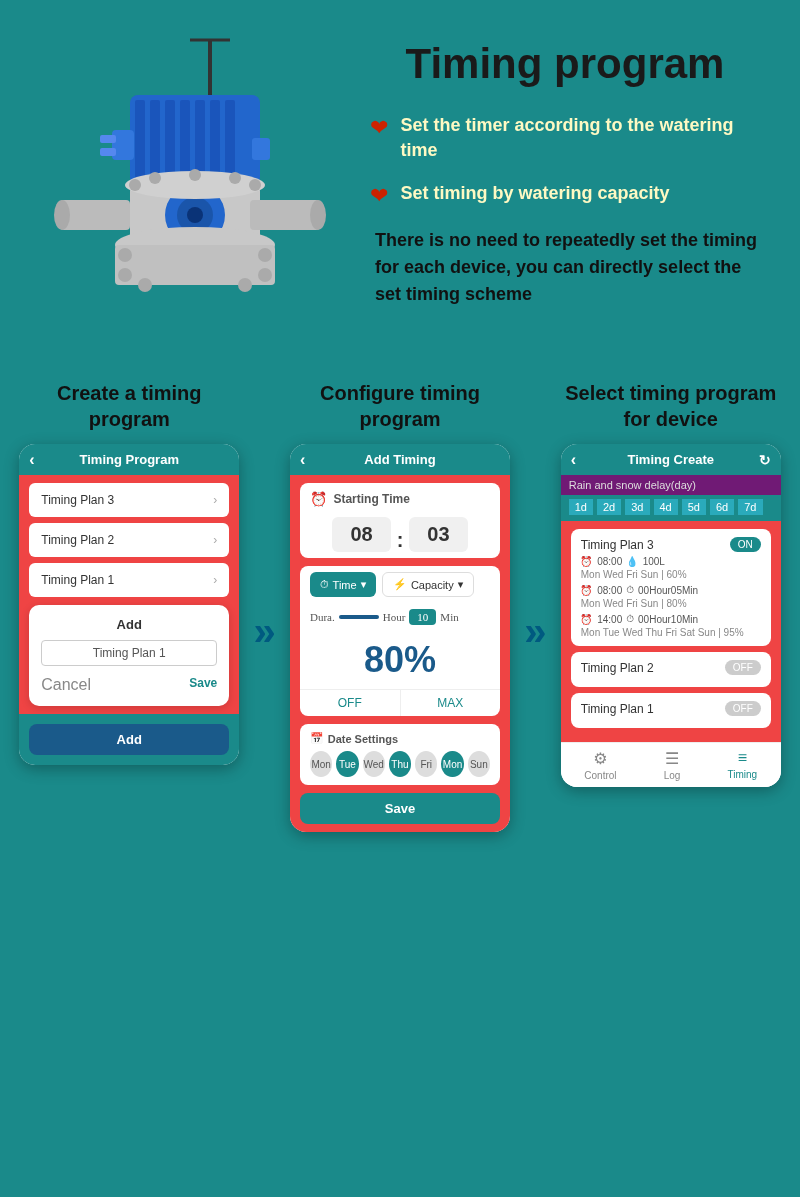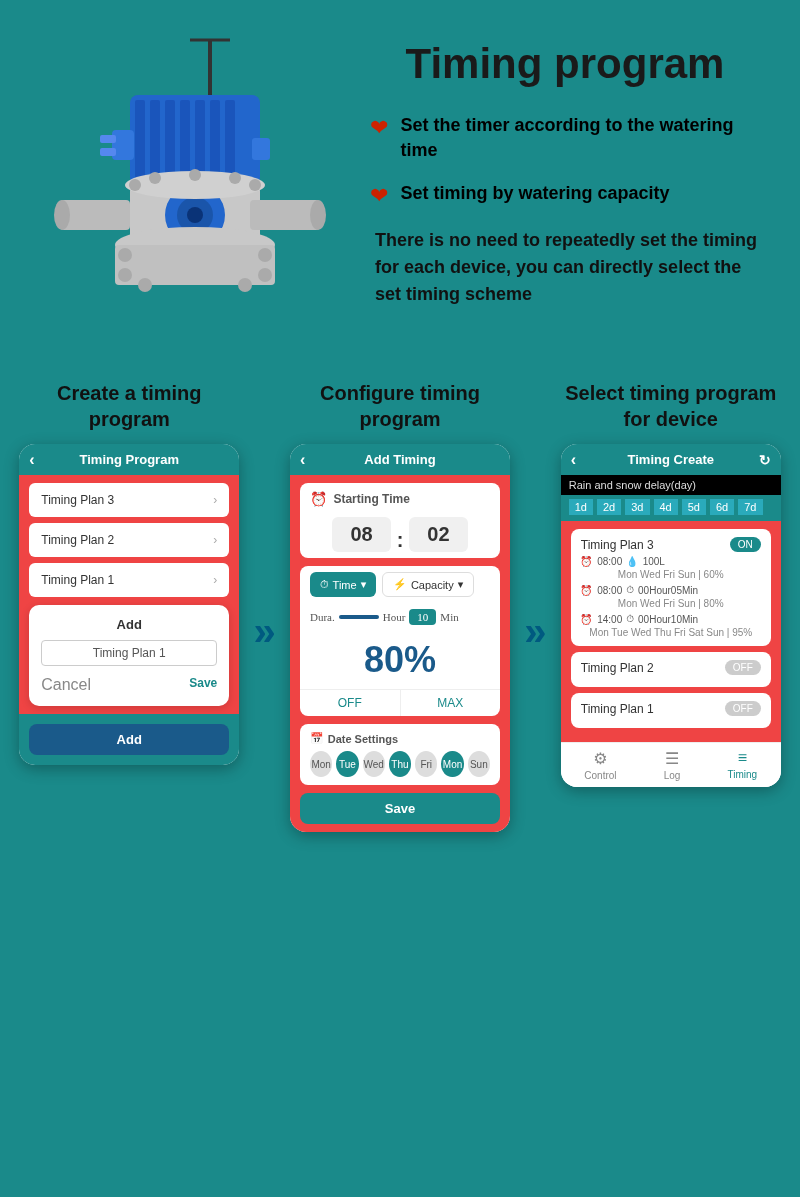--- a/index.html
+++ b/index.html
@@ -46,21 +46,21 @@
     }
     .heart-icon {
       color: #cc2200;
       font-size: 22px;
       flex-shrink: 0;
       margin-top: 2px;
     }
     .feature-text {
       font-size: 18px;
       font-weight: bold;
-      color: #000000;
+      color: #fef9c3;
       line-height: 1.4;
     }
     .description-text {
       font-size: 18px;
       font-weight: bold;
       color: #111;
       line-height: 1.5;
       margin-top: 15px;
       padding: 0 5px;
     }
@@ -315,21 +315,21 @@
       text-align: center;
       font-size: 13px;
       font-weight: bold;
     }
 
     
     .delay-label {
       font-size: 11px;
       color: #ddd;
       padding: 4px 8px;
-      background: #000000;
+      background: #701a75;
     }
     .delay-days {
       display: flex;
       gap: 4px;
       padding: 4px 8px 6px 8px;
       background: #1a8a8a;
     }
     .day-pill {
       background: #2aaabb;
       color: white;
@@ -368,21 +368,20 @@
       font-size: 10px;
       color: #555;
       margin-bottom: 2px;
       display: flex;
       align-items: center;
       gap: 4px;
     }
     .plan-schedule {
       font-size: 10px;
       color: #888;
-      text-align: center;
     }
     .phone3-footer {
       background: white;
       border-top: 1px solid #eee;
       display: flex;
       justify-content: space-around;
       padding: 6px 0;
     }
     .footer-tab {
       display: flex;
@@ -528,21 +527,21 @@
         <div class="phone-body">
 
           <div class="add-timing-section">
             <div class="section-label">
               <span style="color:#1a8a8a; font-size:14px;">⏰</span>
               <span>Starting Time</span>
             </div>
             <div class="time-display">
               <div class="time-box">08</div>
               <span class="time-sep">:</span>
-              <div class="time-box">02</div>
+              <div class="time-box">03</div>
             </div>
           </div>
 
           <div class="add-timing-section">
             <div class="row-selectors">
               <div class="selector-btn">
                 <span>⏱</span>
                 <span>Time</span>
                 <span>▾</span>
               </div>

